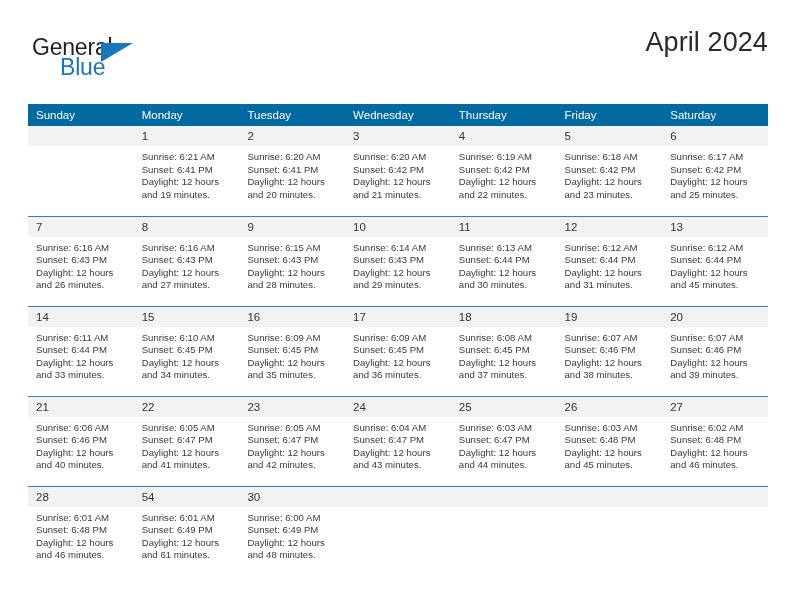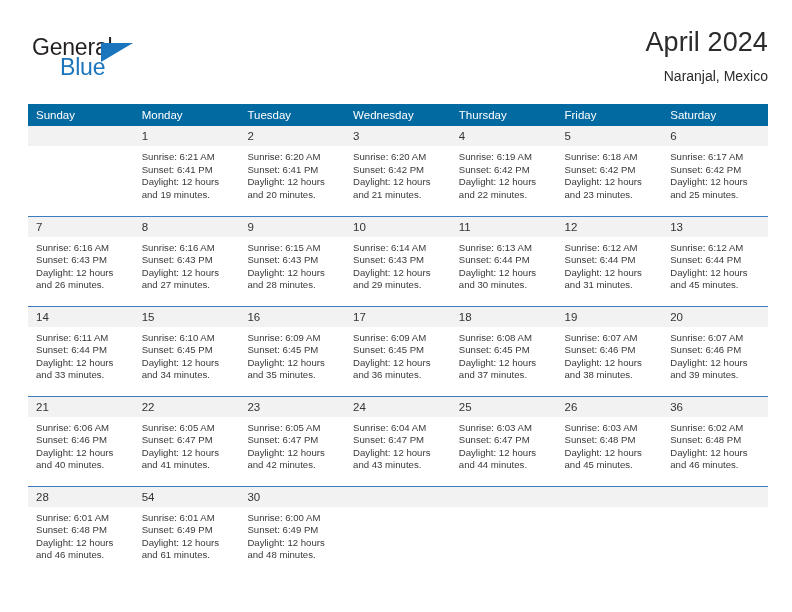--- a/index.html
+++ b/index.html
@@ -144,21 +144,20 @@
   <div class="header">
 
     <div class="logo">
       <span class="logo-general">General</span>
       <span class="logo-triangle"></span>
       <span class="logo-blue">Blue</span>
     </div>
 
     <div class="title-block">
       <h1 class="cal-title">April 2024</h1>
-      <div class="cal-subtitle">Naranjal, Mexico</div>
     </div>
 
   </div>
 
   <table class="calendar">
     <colgroup>
       <col>
         <col>
         <col>
         <col>
@@ -426,21 +425,21 @@
         <td>
           <span class="daynum">26</span>
           <div class="cell-body">
             <div>Sunrise: 6:03 AM</div>
             <div>Sunset: 6:48 PM</div>
             <div>Daylight: 12 hours</div>
             <div class="daylight-line2">and 45 minutes.</div>
           </div>
         </td>
         <td>
-          <span class="daynum">36</span>
+          <span class="daynum">27</span>
           <div class="cell-body">
             <div>Sunrise: 6:02 AM</div>
             <div>Sunset: 6:48 PM</div>
             <div>Daylight: 12 hours</div>
             <div class="daylight-line2">and 46 minutes.</div>
           </div>
         </td>
       </tr>
 
       <tr class="week-row">

